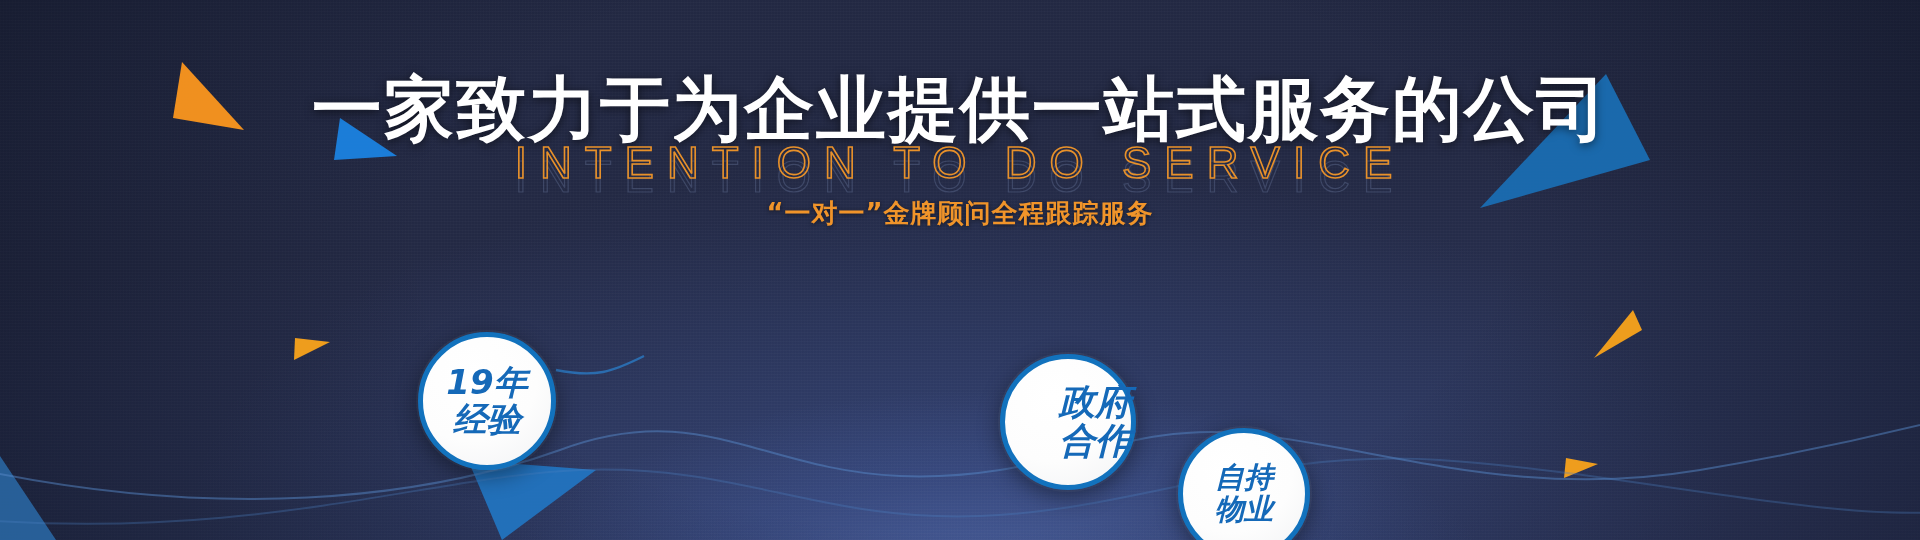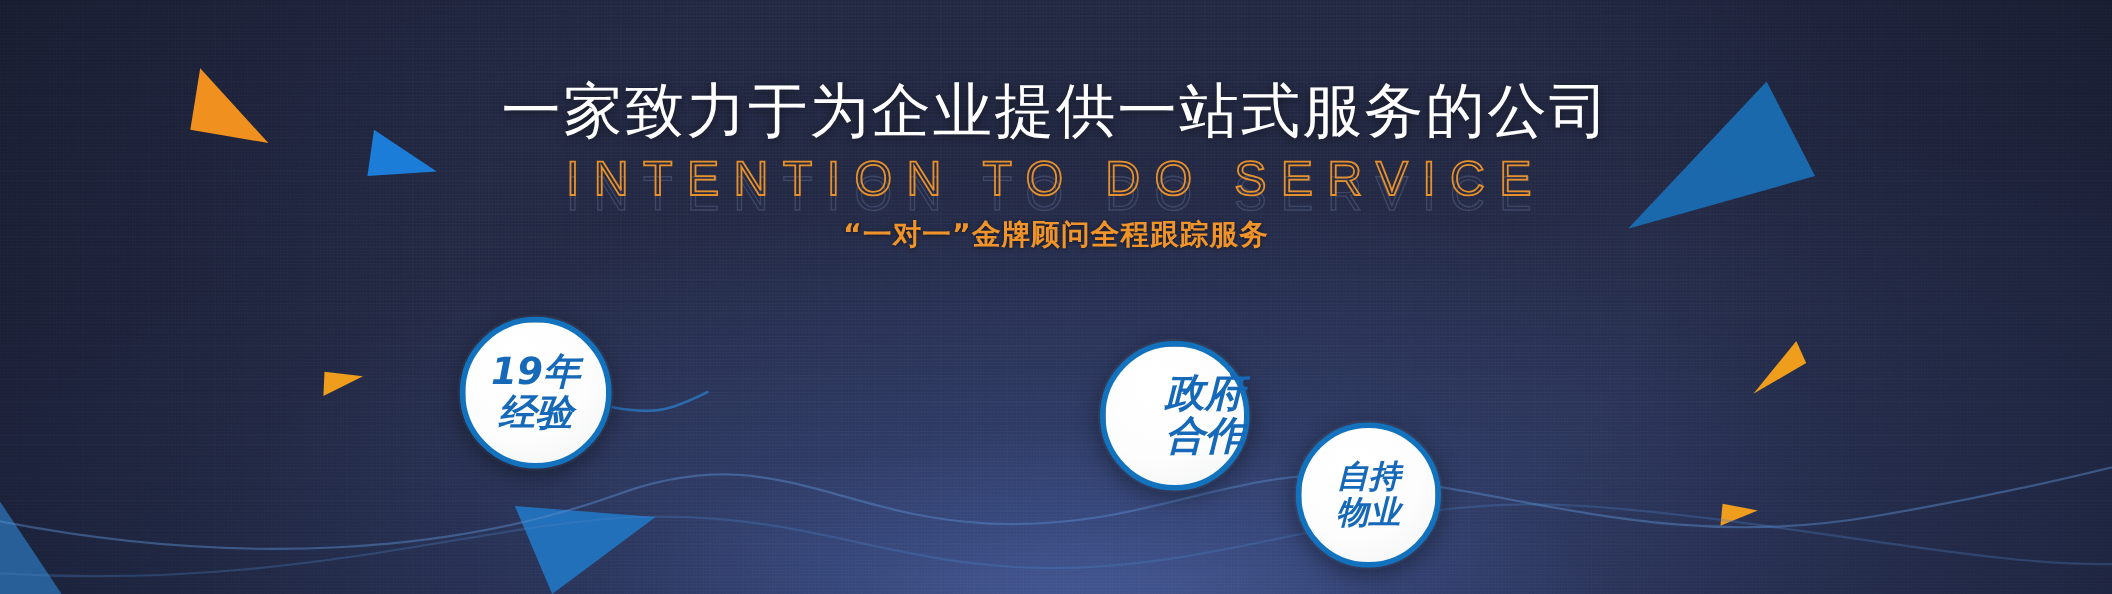--- a/index.html
+++ b/index.html
@@ -32,30 +32,30 @@
     position:absolute; inset:0;
     background:radial-gradient(ellipse 1200px 640px at 50% 45%, rgba(0,0,0,0) 45%, rgba(10,14,28,0.55) 100%);
     pointer-events:none;
     z-index:2;
   }
 
   .layer { position:absolute; inset:0; }
   .z-shapes { z-index:3; }
   .z-arcs   { z-index:4; }
   .z-text   { z-index:6; }
-  .z-badges { z-index:7; }
+  .z-badges { z-index:7;margin-top:44px; }
 
   
   .headline {
     position:absolute;
     left:0; right:0; top:72px;
     text-align:center;
     color:#ffffff;
-    font-size:54px;
-    font-weight:normal;
+    font-size:70px;
+    font-weight:bold;
     letter-spacing:2px;
     line-height:1.06;
     white-space:nowrap;
     text-shadow:0 2px 10px rgba(0,0,0,0.55);
     font-family:"DejaVu Sans","Liberation Sans",sans-serif;
   }
   .subline {
     position:absolute;
     left:0; right:0; top:138px;
     text-align:center;

